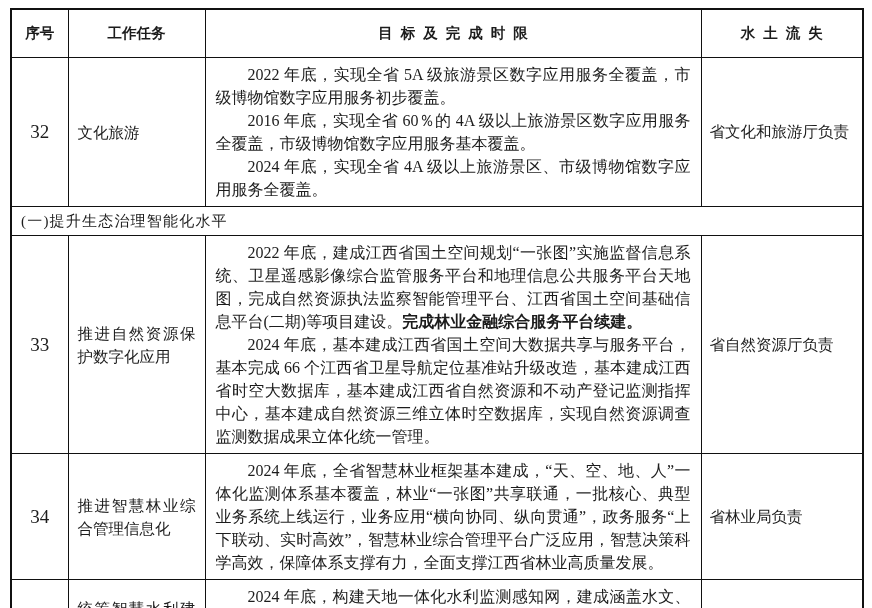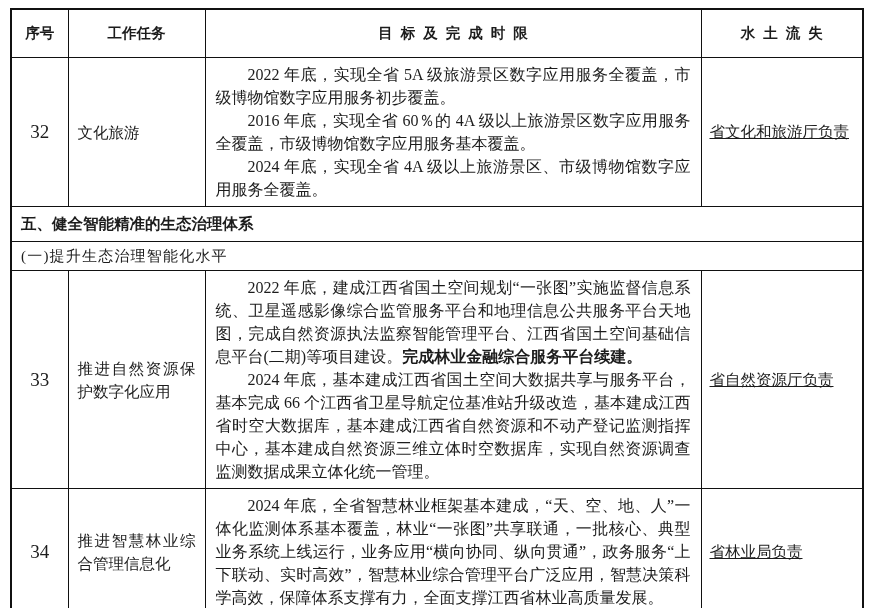--- a/index.html
+++ b/index.html
@@ -68,21 +68,20 @@
     font-size: 16px;
     line-height: 23px;
     text-align: justify;
     text-justify: inter-character;
   }
   td.cell-dept {
     vertical-align: middle;
     padding: 4px 8px;
     font-size: 15.5px;
     line-height: 22px;
-    text-decoration: underline;
   }
   p.goal-para {
     margin: 0;
     text-indent: 2em;
   }
   .em-sentence { font-weight: 700; }
   td.cell-section-major {
     font-family: "Liberation Sans", "DejaVu Sans", sans-serif;
     font-weight: 700;
     font-size: 15.5px;
@@ -119,23 +118,20 @@
     <td class="cell-no">32</td>
     <td class="cell-task">文化旅游</td>
     <td class="cell-goal">
       <p class="goal-para">2022 年底，实现全省 5A 级旅游景区数字应用服务全覆盖，市级博物馆数字应用服务初步覆盖。</p>
       <p class="goal-para">2016 年底，实现全省 60％的 4A 级以上旅游景区数字应用服务全覆盖，市级博物馆数字应用服务基本覆盖。</p>
       <p class="goal-para">2024 年底，实现全省 4A 级以上旅游景区、市级博物馆数字应用服务全覆盖。</p>
     </td>
     <td class="cell-dept">省文化和旅游厅负责</td>
   </tr>
 
-  <tr class="section-major-row">
-    <td class="cell-section-major" colspan="4">五、健全智能精准的生态治理体系</td>
-  </tr>
 
   <tr class="section-sub-row">
     <td class="cell-section-sub" colspan="4">(一)提升生态治理智能化水平</td>
   </tr>
 
   <tr class="task-row-33">
     <td class="cell-no">33</td>
     <td class="cell-task">推进自然资源保护数字化应用</td>
     <td class="cell-goal">
       <p class="goal-para"><span>2022 年底，建成江西省国土空间规划“一张图”实施监督信息系统、卫星遥感影像综合监管服务平台和地理信息公共服务平台天地图，完成自然资源执法监察智能管理平台、江西省国土空间基础信息平台(二期)等项目建设。</span><span class="em-sentence">完成林业金融综合服务平台续建。</span></p>

